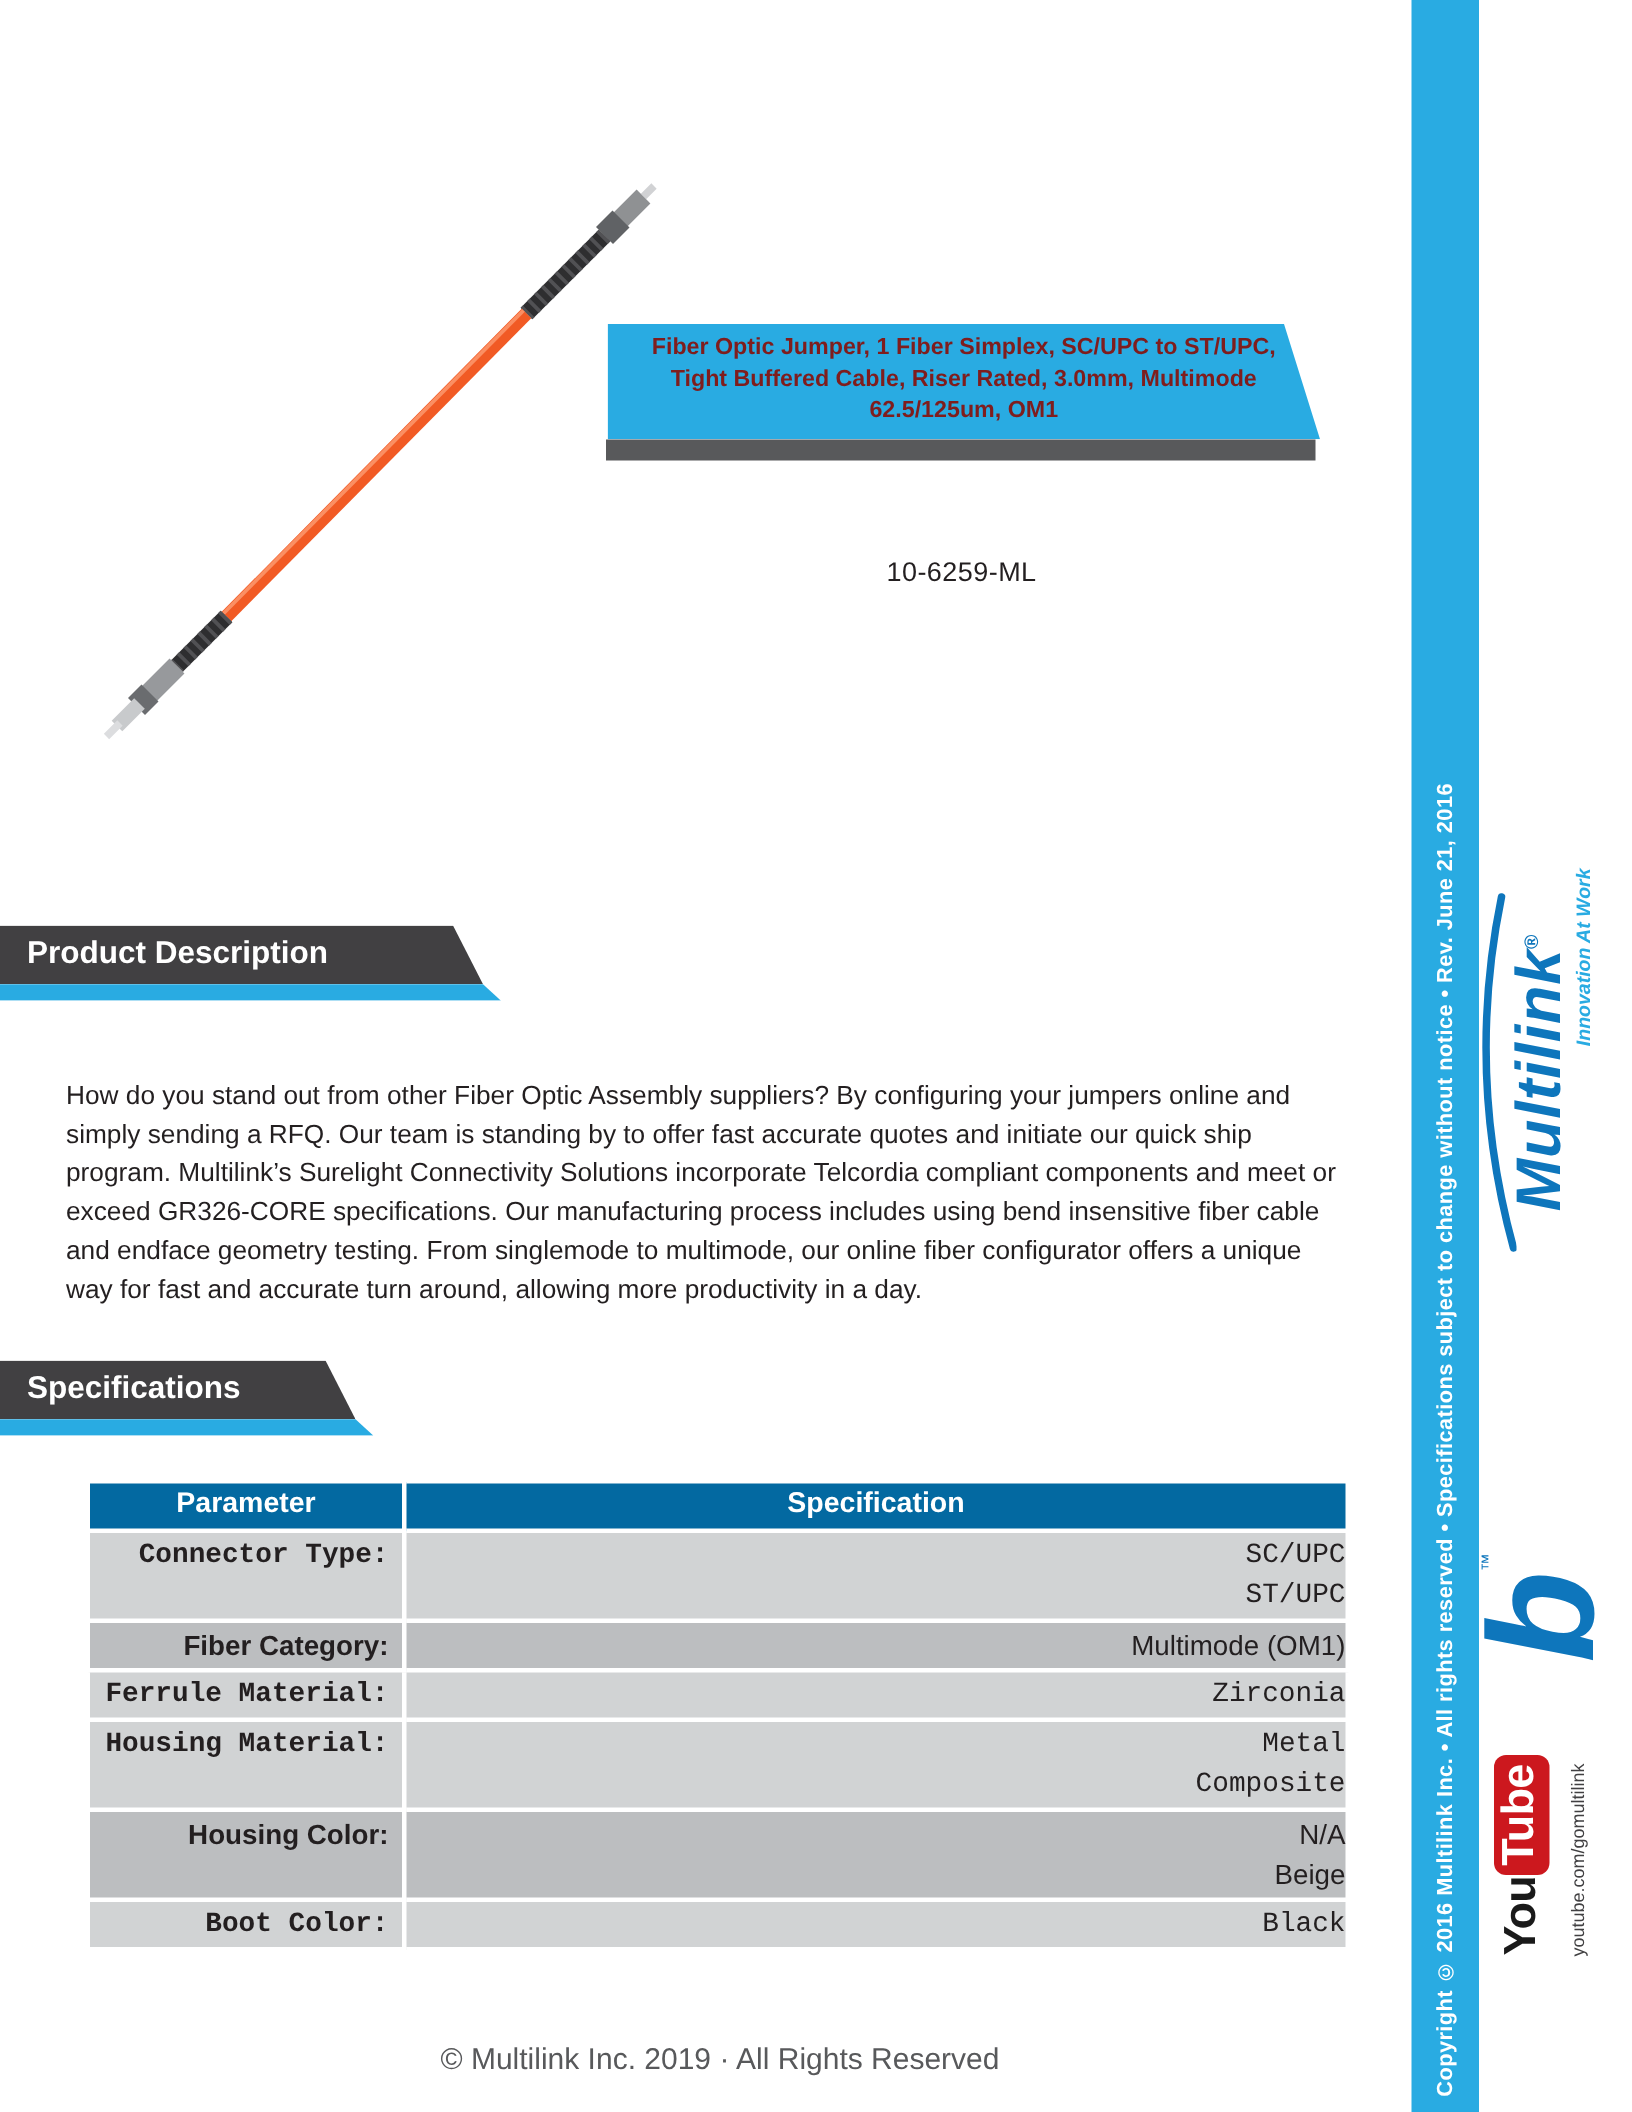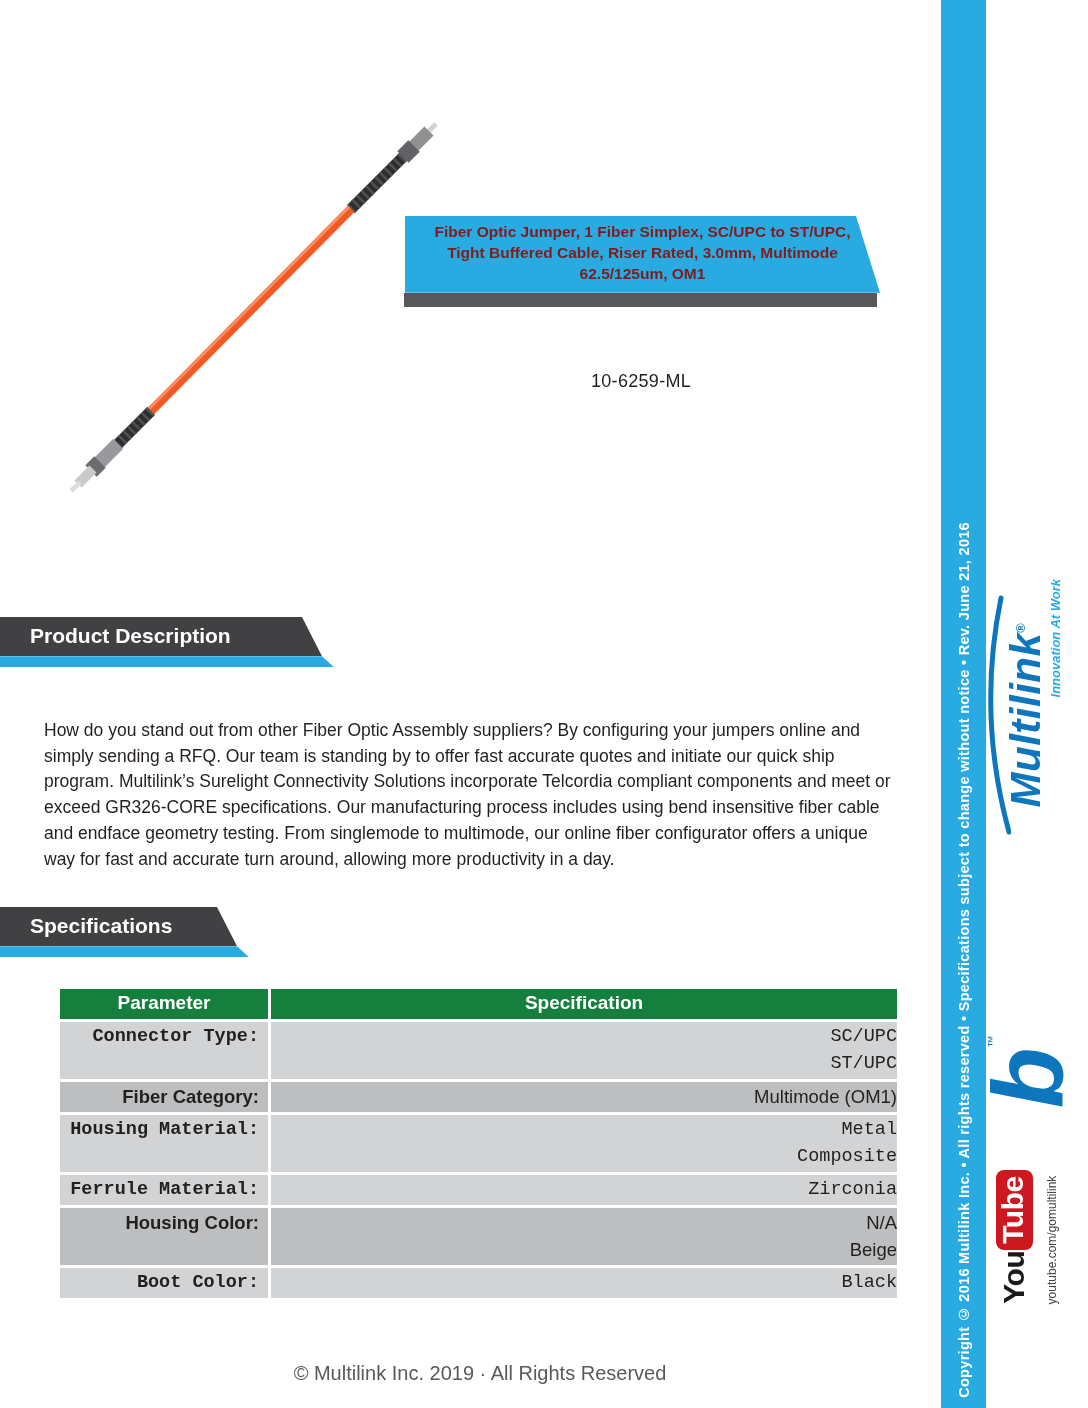--- a/index.html
+++ b/index.html
@@ -11,35 +11,35 @@
     background:#29abe2;color:#7f1d1d;font-weight:bold;font-size:15.5px;line-height:1.35;
     text-align:center;padding:6px 12px 8px;
     clip-path:polygon(0 0,calc(100% - 24px) 0,100% 100%,0 100%);}
   .title-bar{position:absolute;left:404px;top:293px;width:473px;height:14px;background:#58595b;}
   .part-number{position:absolute;left:405px;top:324px;width:472px;text-align:center;
     font-size:18px;color:#231f20;letter-spacing:0.3px;margin-top:47px;}
 
   
   .section-head{position:absolute;left:0;}
   .head-band{background:#414042;color:#fff;font-weight:bold;font-size:21px;line-height:1.15;
-    padding:7px 0 8px 30px;box-sizing:border-box;
+    padding:7px 0 8px 18px;box-sizing:border-box;
     clip-path:polygon(0 0,calc(100% - 20px) 0,100% 100%,0 100%);}
   .head-accent{height:11px;background:#29abe2;margin-top:0;
     clip-path:polygon(0 0,calc(100% - 12px) 0,100% 100%,0 100%);}
   .w-desc{width:322px;} .w-desc-a{width:334px;}
   .w-spec{width:237px;} .w-spec-a{width:249px;}
 
   .description{position:absolute;left:44px;top:690px;width:856px;font-size:17.5px;
     line-height:1.47;color:#231f20;margin-top:28px;}
 
   
   .spec-table{position:absolute;left:57px;top:986px;width:843px;border-collapse:collapse;
     table-layout:fixed;}
   .spec-table th,.spec-table td{border:3px solid #fff;}
-  .spec-table th{background:#15803d;color:#fff;font-size:19px;font-weight:bold;
+  .spec-table th{background:#0369a1;color:#fff;font-size:19px;font-weight:bold;
     padding:3px 0 5px;text-align:center;}
   .col-param{width:208px;}
   .spec-table td{font-size:18.5px;vertical-align:top;text-align:right;}
   .spec-table td.param{font-weight:bold;text-align:right;padding:1px 9px 2px 0;line-height:27px;}
   .spec-table td.spec{padding:1px 0 2px 9px;line-height:27px;}
   .row-light td{background:#d1d3d4;font-family:Liberation Mono, monospace;}
   .row-dark td{background:#bcbec0;}
 
   .footer{position:absolute;left:20px;top:1362px;width:920px;text-align:center;
     font-size:20px;color:#58595b;}
@@ -133,30 +133,30 @@
           <div>ST/UPC</div>
         </td>
       </tr>
       <tr class="row-dark">
         <td class="param">Fiber Category:</td>
         <td class="spec">
           <div>Multimode (OM1)</div>
         </td>
       </tr>
       <tr class="row-light">
+        <td class="param">Ferrule Material:</td>
+        <td class="spec">
+          <div>Zirconia</div>
+        </td>
+      </tr>
+      <tr class="row-light">
         <td class="param">Housing Material:</td>
         <td class="spec">
           <div>Metal</div>
           <div>Composite</div>
-        </td>
-      </tr>
-      <tr class="row-light">
-        <td class="param">Ferrule Material:</td>
-        <td class="spec">
-          <div>Zirconia</div>
         </td>
       </tr>
       <tr class="row-dark">
         <td class="param">Housing Color:</td>
         <td class="spec">
           <div>N/A</div>
           <div>Beige</div>
         </td>
       </tr>
       <tr class="row-light">

